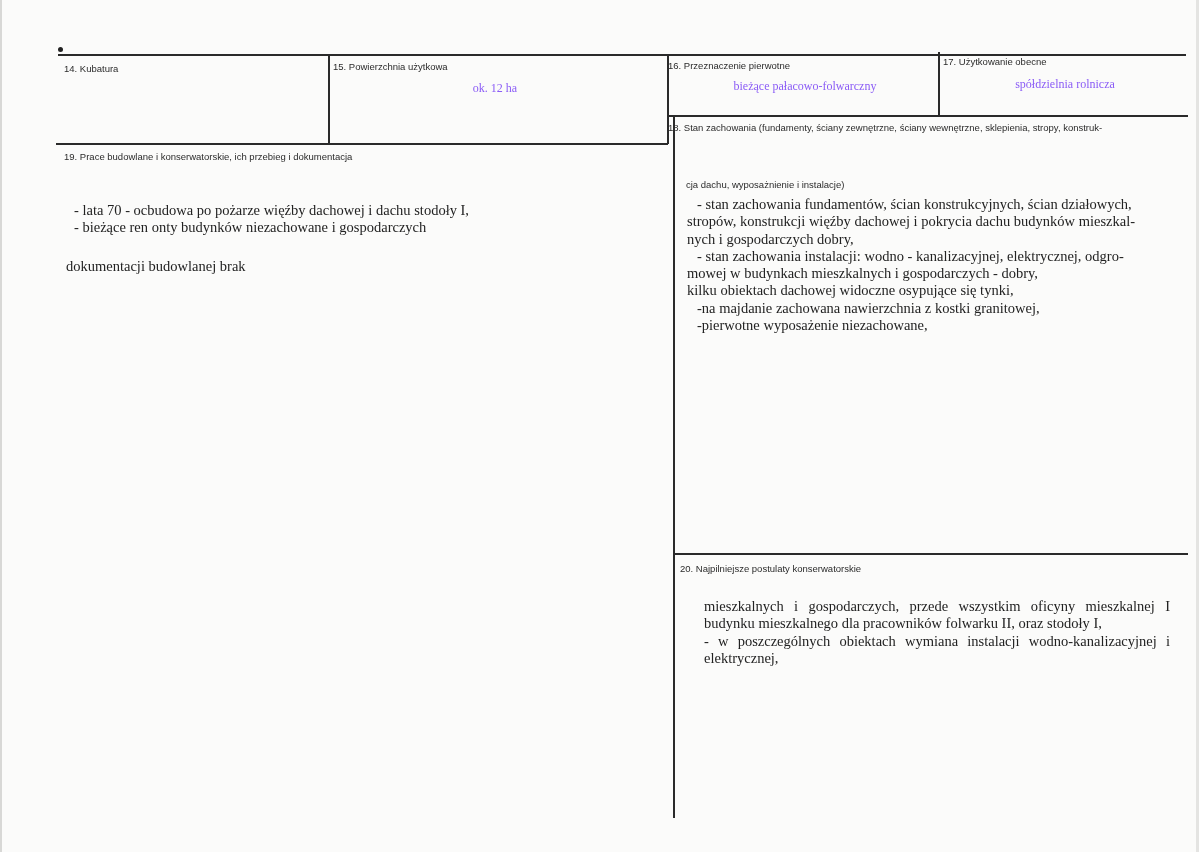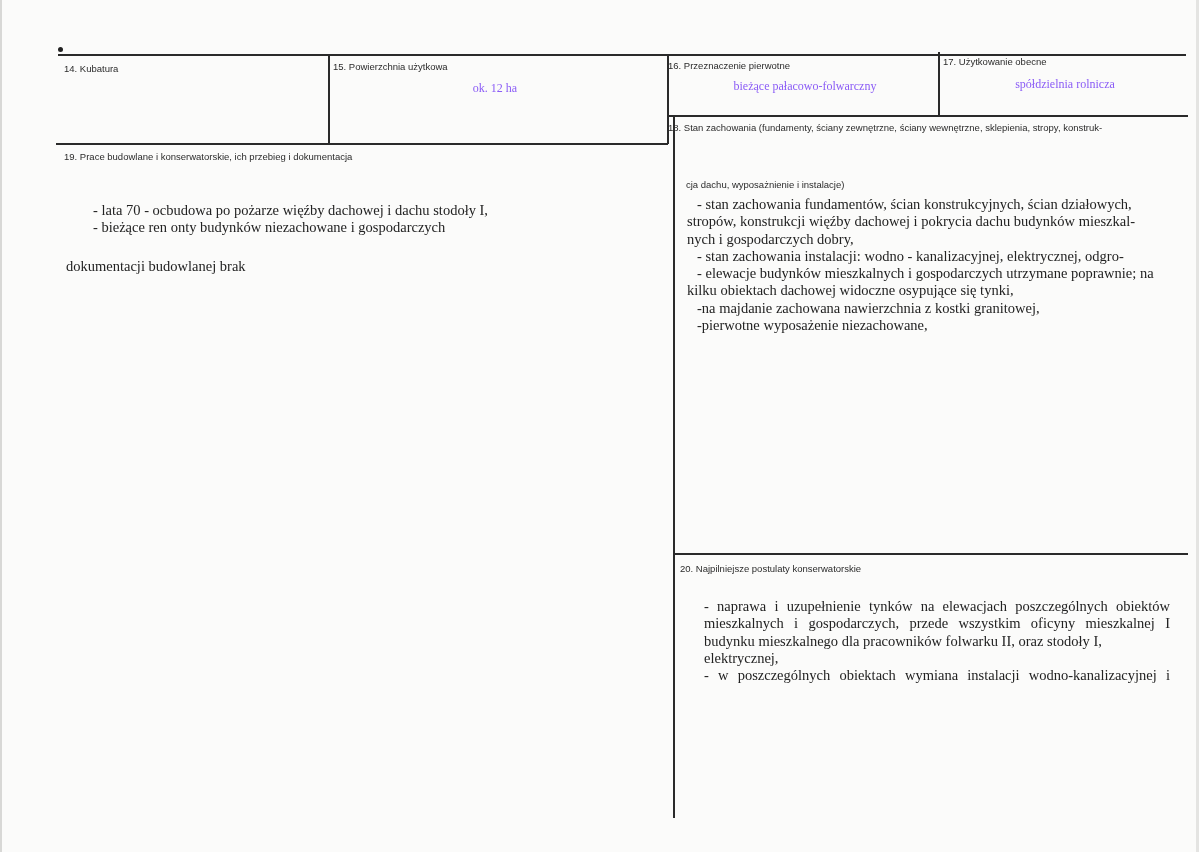--- a/index.html
+++ b/index.html
@@ -50,41 +50,40 @@
 <div class="label" style="left:333px; top:61px;">15. Powierzchnia użytkowa</div>
 <div class="value" style="left:440px; top:81px; width:110px;">ok. 12 ha</div>
 
 <div class="label" style="left:668px; top:60px;">16. Przeznaczenie pierwotne</div>
 <div class="value" style="left:690px; top:79px; width:230px;">bieżące pałacowo-folwarczny</div>
 
 <div class="label" style="left:943px; top:56px;">17. Użytkowanie obecne</div>
 <div class="value" style="left:970px; top:77px; width:190px;">spółdzielnia rolnicza</div>
 
 <div class="label" style="left:64px; top:151px;">19. Prace budowlane i konserwatorskie, ich przebieg i dokumentacja</div>
-<div class="body-text" style="left:74px; top:202px; width:560px;margin-left:19px;">
+<div class="body-text" style="left:74px; top:202px; width:560px;">
   <p>- lata 70 - ocbudowa po pożarze więźby dachowej i dachu stodoły I,</p>
   <p>- bieżące ren onty budynków niezachowane i gospodarczych</p>
 </div>
 <div class="body-text" style="left:66px; top:258px; width:400px;">
   <p>dokumentacji budowlanej brak</p>
 </div>
 
 <div class="label" style="left:668px; top:122px;">18. Stan zachowania (fundamenty, ściany zewnętrzne, ściany wewnętrzne, sklepienia, stropy, konstruk-</div>
 <div class="label" style="left:686px; top:135px;margin-top:44px;">cja dachu, wyposażnienie i instalacje)</div>
 <div class="body-text" style="left:680px; top:196px; width:500px;margin-left:7px;">
   <p style="padding-left:10px;">- stan zachowania fundamentów, ścian konstrukcyjnych, ścian działowych,</p>
   <p>stropów, konstrukcji więźby dachowej i pokrycia dachu budynków mieszkal-</p>
   <p>nych i gospodarczych dobry,</p>
   <p style="padding-left:10px;">- stan zachowania instalacji: wodno - kanalizacyjnej, elektrycznej, odgro-</p>
-  <p style="padding-left:10px;">- elewacje budynków mieszkalnych i gospodarczych utrzymane poprawnie; na</p>
+  <p>mowej w budynkach mieszkalnych i gospodarczych - dobry,</p>
   <p>kilku obiektach dachowej widoczne osypujące się tynki,</p>
   <p style="padding-left:10px;">-na majdanie zachowana nawierzchnia z kostki granitowej,</p>
   <p style="padding-left:10px;">-pierwotne wyposażenie niezachowane,</p>
 </div>
 
 <div class="label" style="left:680px; top:563px;">20. Najpilniejsze postulaty konserwatorskie</div>
 <div class="body-text" style="left:704px; top:598px; width:466px;">
-  <p style="text-align:justify; text-align-last:justify;">- naprawa i uzupełnienie tynków na elewacjach poszczególnych obiektów</p>
   <p style="text-align:justify; text-align-last:justify;">mieszkalnych i gospodarczych, przede wszystkim oficyny mieszkalnej I</p>
   <p>budynku mieszkalnego dla pracowników folwarku II, oraz stodoły I,</p>
+  <p style="text-align:justify; text-align-last:justify;">- w poszczególnych obiektach wymiana instalacji wodno-kanalizacyjnej i</p>
   <p>elektrycznej,</p>
-  <p style="text-align:justify; text-align-last:justify;">- w poszczególnych obiektach wymiana instalacji wodno-kanalizacyjnej i</p>
 </div>
 
 </body></html>

